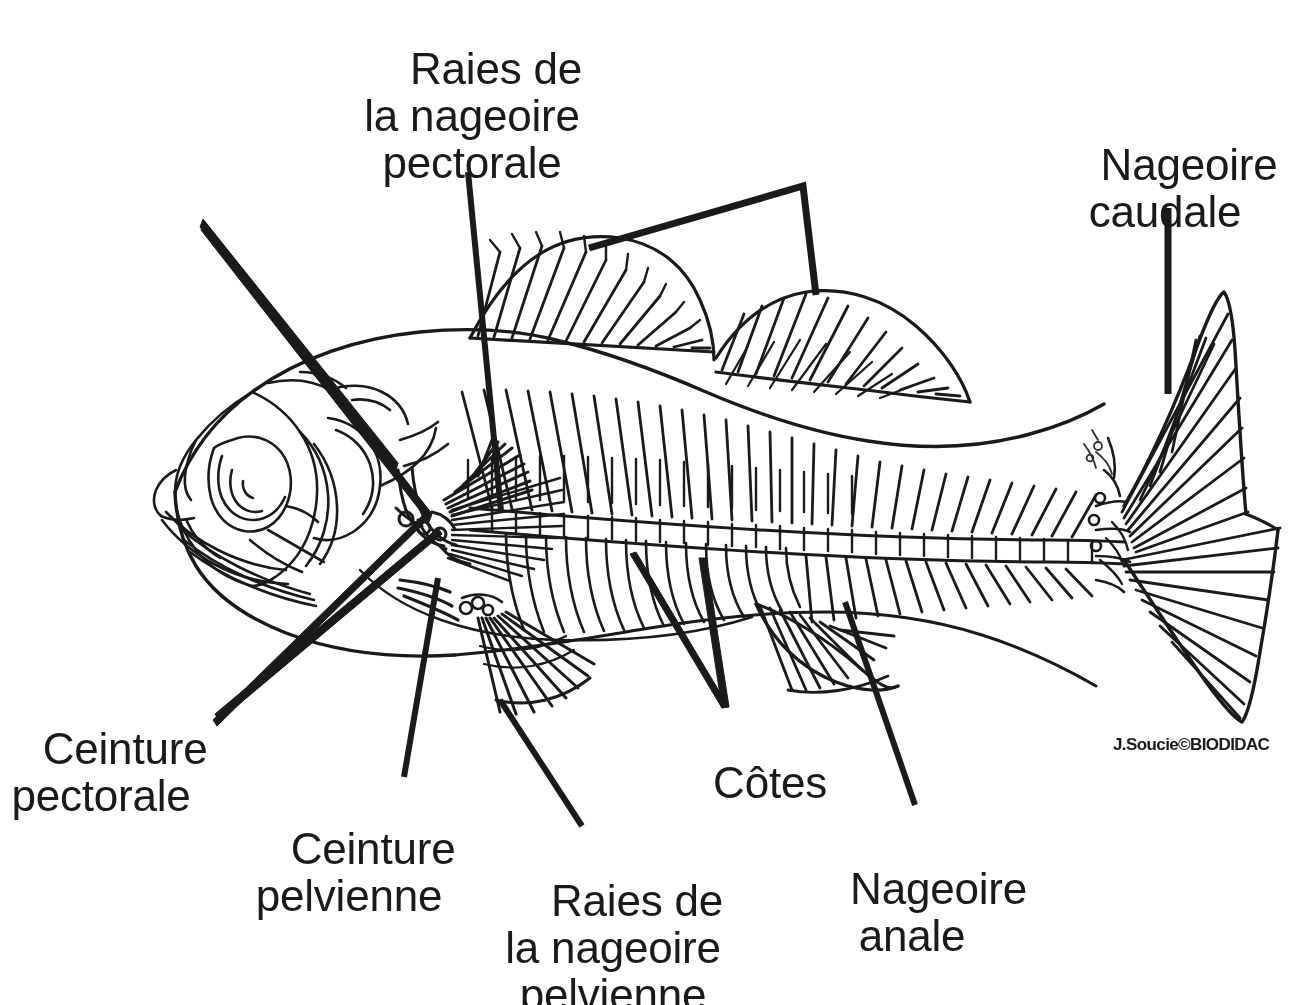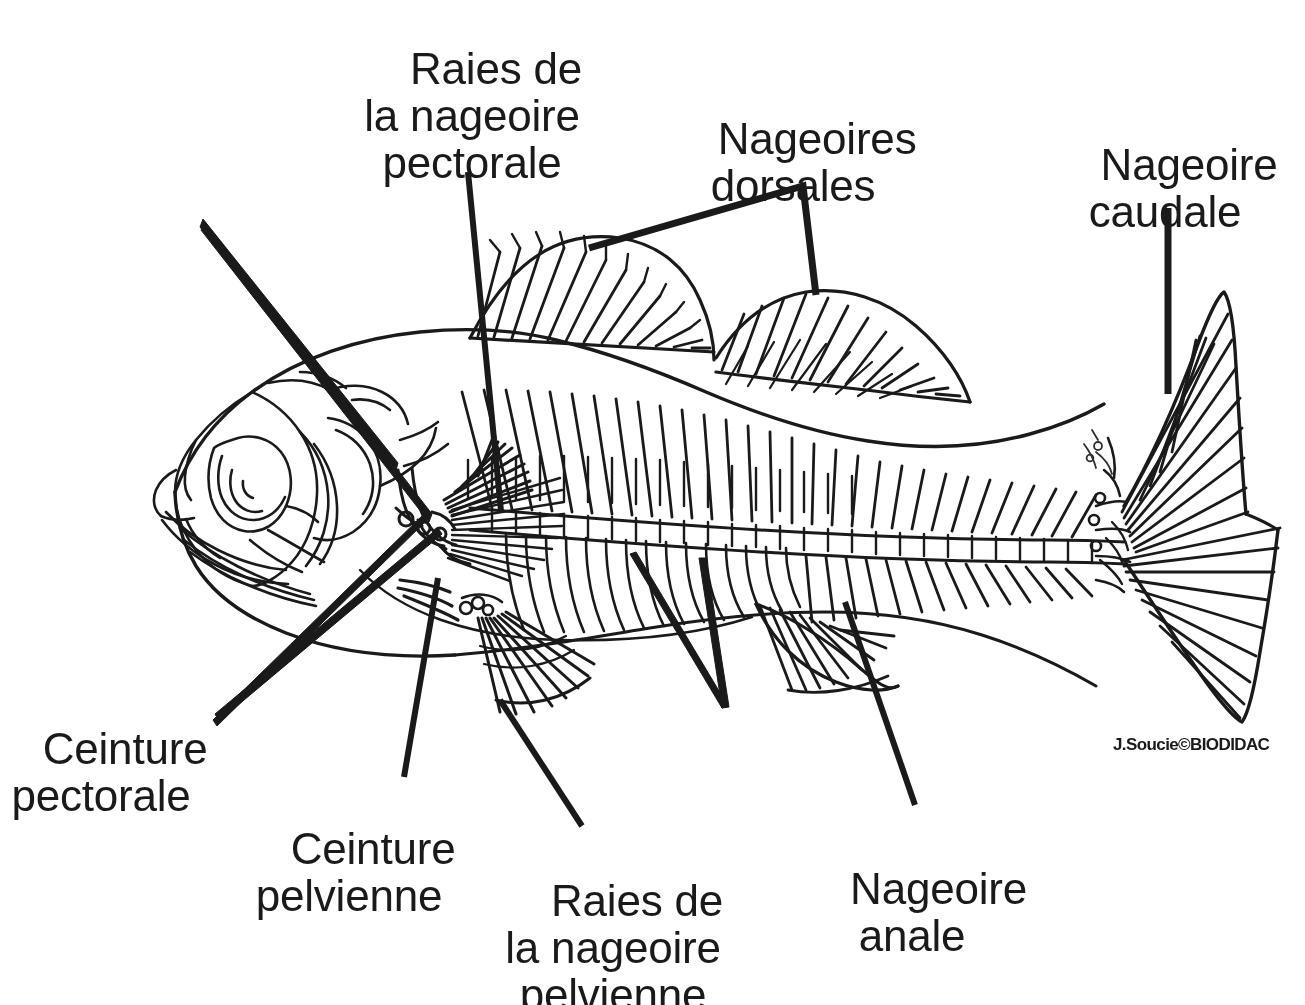--- a/index.html
+++ b/index.html
@@ -442,41 +442,40 @@
       <line x1="915" y1="805" x2="845" y2="602" stroke-width="6"></line>
     </g>
   </svg>
 
   <div class="lbl c" style="left:352px;top:-2px;width:240px;">
     <span>Raies de
 la nageoire
 pectorale</span>
   </div>
 
-  <div class="lbl c" style="left:663px;top:68px;width:260px;">
-    <span>Nageoires
-dorsales</span>
-  </div>
 
   <div class="lbl c" style="left:1045px;top:94px;width:240px;">
     <span>Nageoire
 caudale</span>
   </div>
 
 
   <div class="lbl c" style="left:-6px;top:678px;width:214px;">
     <span>Ceinture
 pectorale</span>
   </div>
 
   <div class="lbl c" style="left:239px;top:778px;width:220px;">
     <span>Ceinture
 pelvienne</span>
   </div>
 
+  <div class="lbl c" style="left:665px;top:712px;width:140px;">
+    <span>Côtes</span>
+  </div>
 
   <div class="lbl c" style="left:493px;top:830px;width:240px;">
     <span>Raies de
 la nageoire
 pelvienne</span>
   </div>
 
   <div class="lbl c" style="left:802px;top:818px;width:220px;">
     <span>Nageoire
 anale</span>

